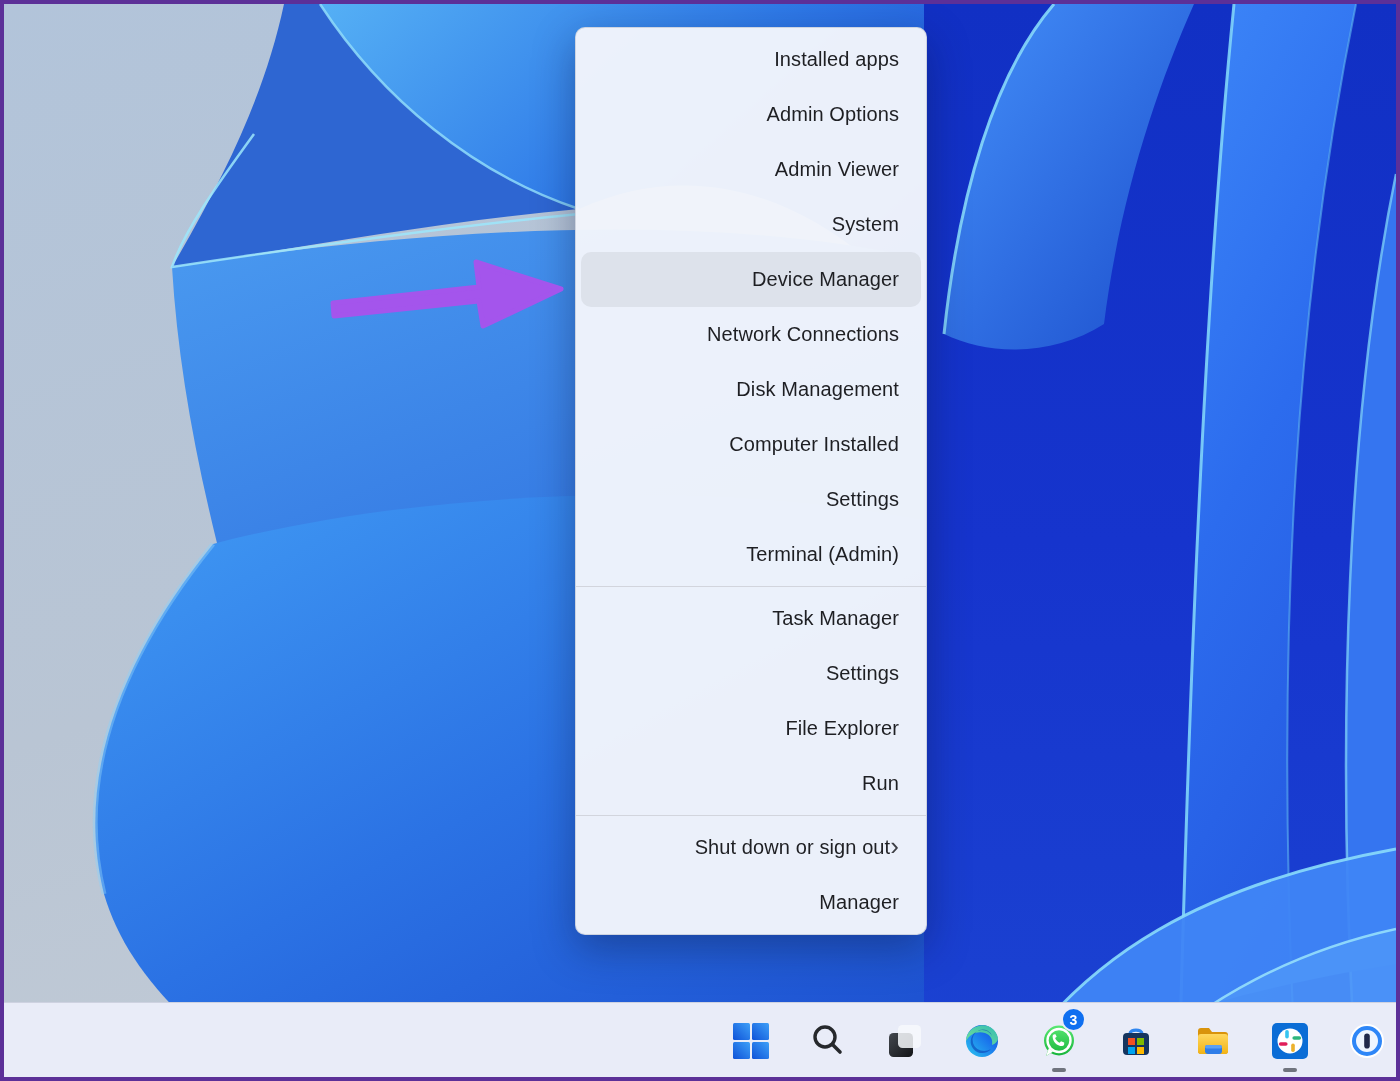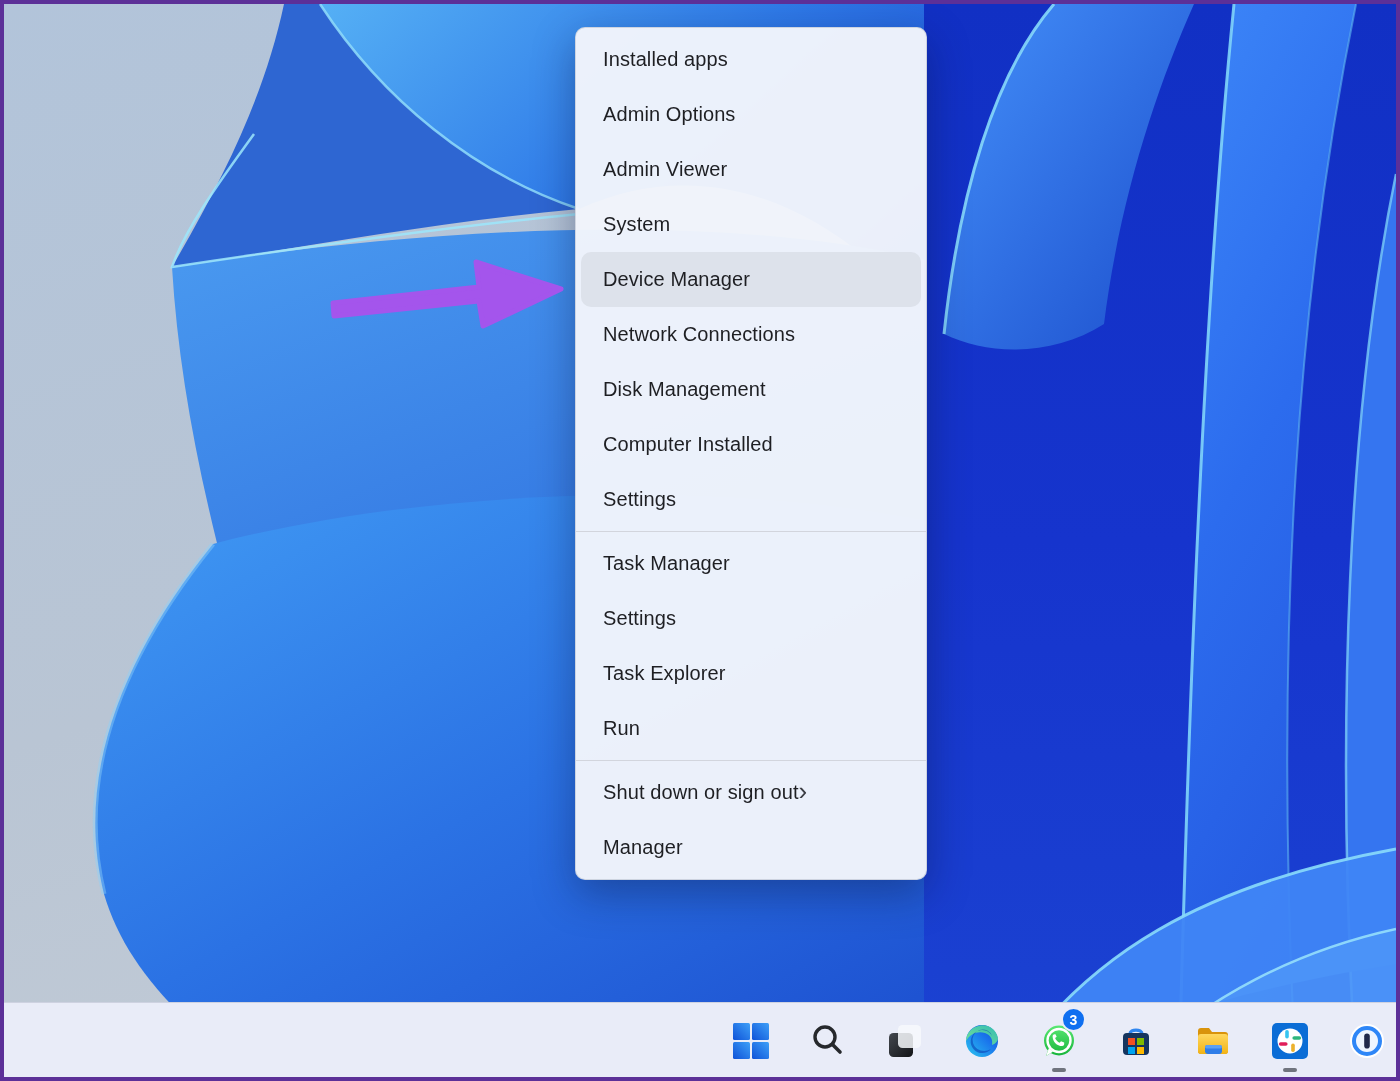--- a/index.html
+++ b/index.html
@@ -16,21 +16,21 @@
   .winx-menu {
     position:absolute; left:571px; top:23px; width:352px;
     background:rgba(242,245,251,0.97);
     border:1px solid rgba(180,188,200,0.55);
     border-radius:10px;
     box-shadow:0 14px 42px rgba(10,20,60,0.38);
     padding:4px 0; z-index:5;
   }
   .menu-item {
     height:55px; margin:0 5px; border-radius:5px;
-    display:flex; align-items:center; justify-content:flex-start;
+    display:flex; align-items:center; justify-content:flex-end;
     padding:0 22px; font-size:20px; color:#1e1f23; cursor:default;
     letter-spacing:0.1px;
   }
   .menu-item.highlight { background:#dde2eb;border-radius:10px; }
   .menu-sep { height:1px; background:#d2d5dd; margin:4px 0; }
   .chevron { font-size:26px; color:#3c3e44; line-height:1; transform:translateY(-2px); }
 
   
   .anno-arrow { position:absolute; left:325px; top:248px; z-index:6; }
 
@@ -157,29 +157,32 @@
       </div>
     <div class="menu-item">
         <span>Disk Management</span>
       </div>
     <div class="menu-item">
         <span>Computer Installed</span>
       </div>
     <div class="menu-item">
         <span>Settings</span>
       </div>
+    <div class="menu-item">
+        <span>Terminal (Admin)</span>
+      </div>
     <div class="menu-sep"></div>
     <div class="menu-item">
         <span>Task Manager</span>
       </div>
     <div class="menu-item">
         <span>Settings</span>
       </div>
     <div class="menu-item">
-        <span>Task Explorer</span>
+        <span>File Explorer</span>
       </div>
     <div class="menu-item">
         <span>Run</span>
       </div>
     <div class="menu-sep"></div>
     <div class="menu-item">
       <span>Shut down or sign out</span>
       <span class="chevron">›</span>
     </div>
     <div class="menu-item">

